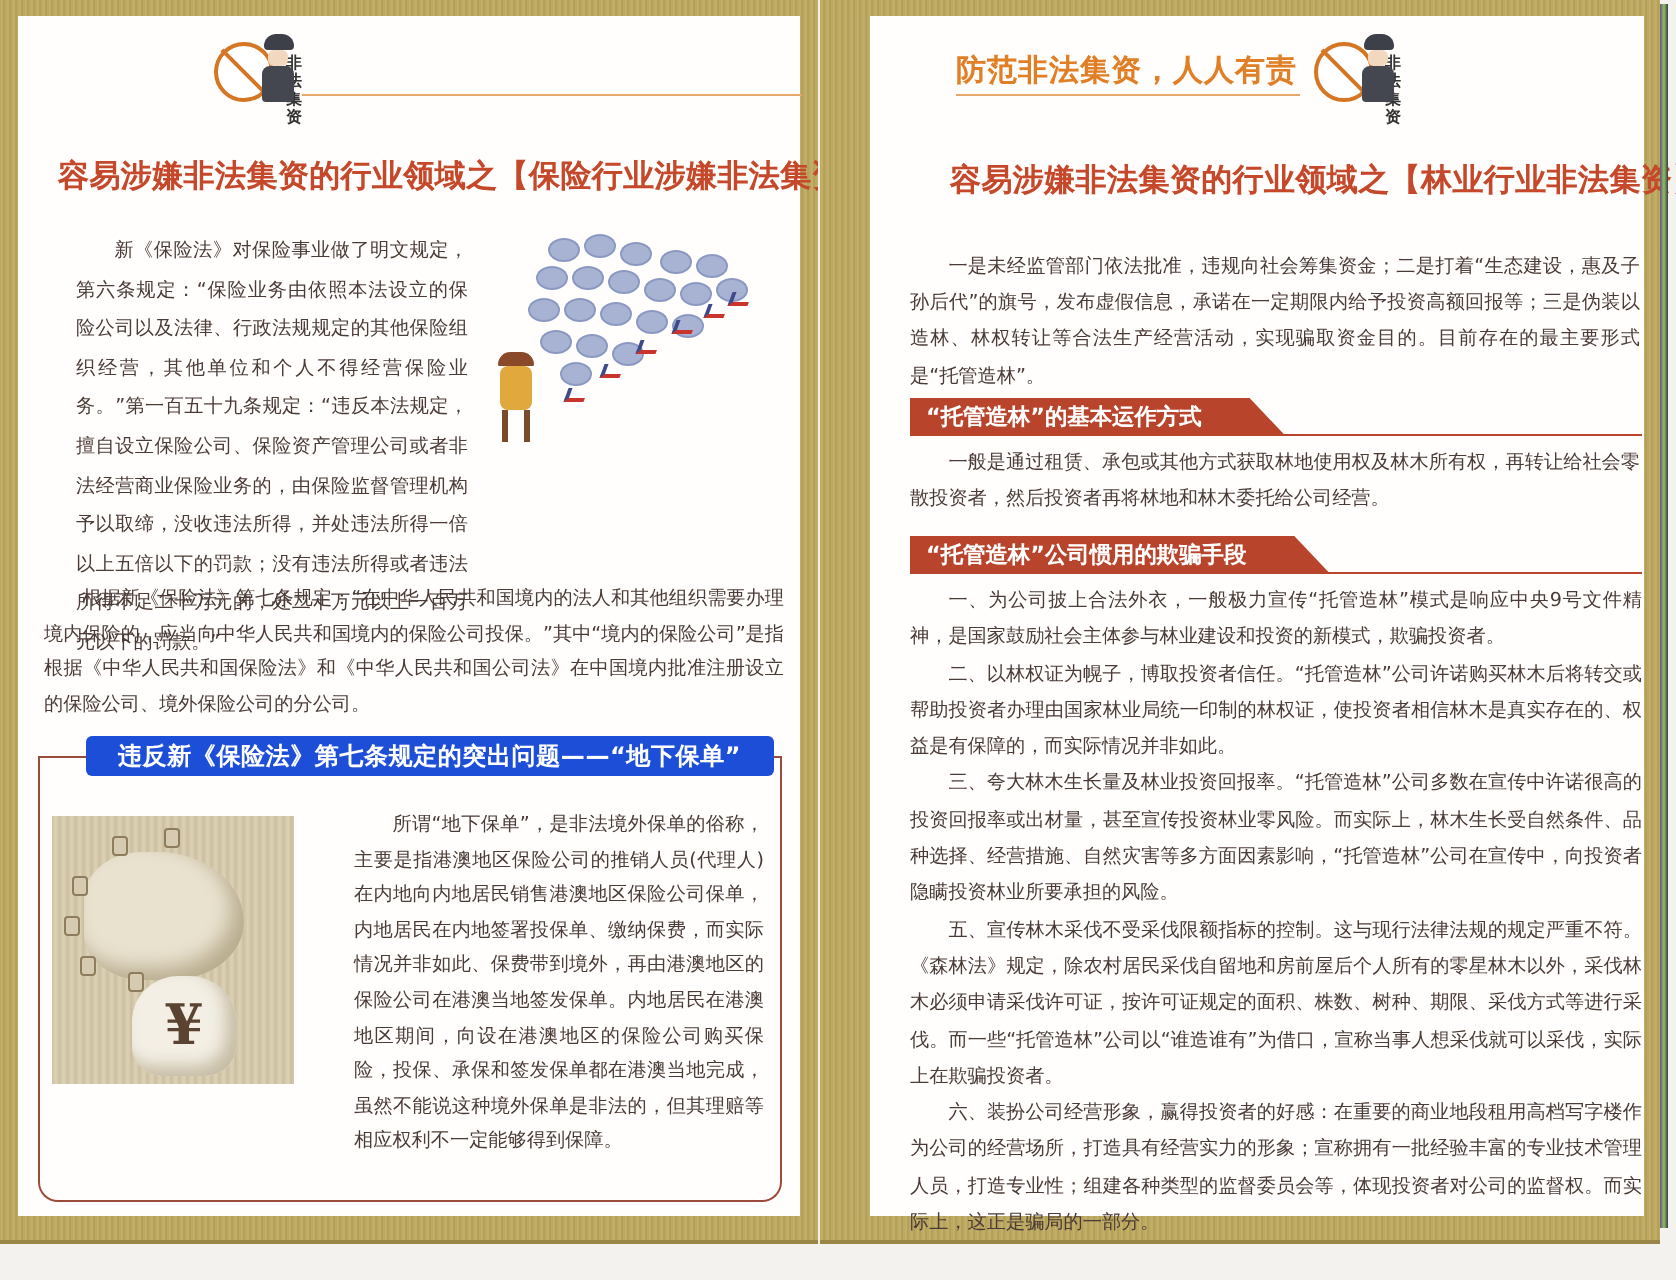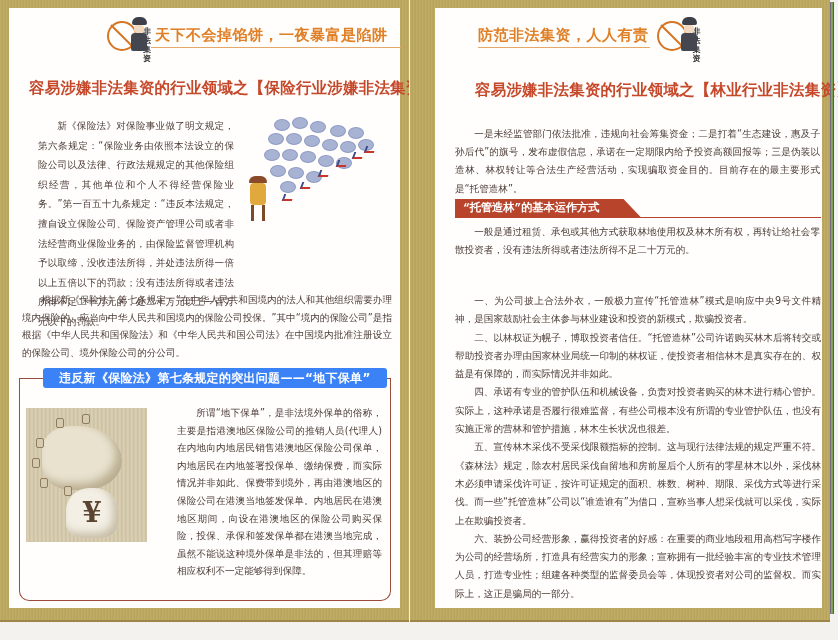--- a/index.html
+++ b/index.html
@@ -66,21 +66,21 @@
   .hiker { position: absolute; left: 237px; top: 168px; width: 26px; height: 48px; }
   .hiker .hat { position: absolute; left: 3px; top: 0; width: 18px; height: 7px; background: #8a4a2a; border-radius: 8px 8px 1px 1px; }
   .hiker .torso { position: absolute; left: 4px; top: 7px; width: 16px; height: 22px; background: #e0a83d; border-radius: 4px; }
   .hiker .legs { position: absolute; left: 5px; top: 29px; width: 14px; height: 16px; border-left: 3px solid #7a4b2a; border-right: 3px solid #7a4b2a; }
 
   
   .callout { position: absolute; left: 10px; top: 370px; width: 372px; height: 223px; border: 1px solid #9b4b3a; border-top: none; border-radius: 0 0 10px 10px; }
   .callout .topline { position: absolute; top: 0; left: 0; right: 0; height: 1px; background: #9b4b3a; }
   .callout-title {
     position: absolute; left: 23px; top: -10px; height: 20px; padding: 0 16px;
-    background: #3b82f6; color: #fff; font-weight: bold; font-size: 12px; line-height: 20px;
+    background: #1d4ed8; color: #fff; font-weight: bold; font-size: 12px; line-height: 20px;
     border-radius: 3px; white-space: nowrap; letter-spacing: 0.3px;
   }
   .callout .photo {
     position: absolute; left: 6px; top: 30px; width: 121px; height: 134px;
     background: repeating-linear-gradient(90deg, #cfc3a6 0px, #ddd2b6 2px, #c9bc9d 4px);
     overflow: hidden;
   }
   .callout .photo .hand { position: absolute; left: 16px; top: 18px; width: 80px; height: 64px; background: #e9e2cf; border-radius: 40% 60% 50% 40%; box-shadow: inset -6px -6px 10px #b9ac8e; }
   .callout .photo .bag { position: absolute; left: 40px; top: 80px; width: 52px; height: 50px; background: #f3efe4; border-radius: 45% 45% 30% 30%; box-shadow: inset -5px -5px 8px #c7bda6; }
   .callout .photo .yen { position: absolute; left: 0; top: 8px; width: 52px; text-align: center; font-size: 28px; font-weight: bold; color: #5a4330; font-family: "DejaVu Serif", serif; }
@@ -89,21 +89,21 @@
 
   
   .right .p-intro { left: 20px; top: 117px; width: 365px; line-height: 18.2px; }
   .sec-bar { position: absolute; left: 20px; height: 19px; width: 366px; }
   .sec-bar .tab {
     position: absolute; left: 0; top: 0; height: 19px; padding: 0 42px 0 8px;
     background: #b8442c; color: #fff; font-weight: bold; font-size: 11.2px; line-height: 19px; white-space: nowrap;
     clip-path: polygon(0 0, calc(100% - 18px) 0, 100% 100%, 0 100%);
   }
   .sec-bar .line { position: absolute; left: 0; right: 0; bottom: 0; height: 1px; background: #b8442c; }
-  .right .sec1 { top: 191px; font-family: Liberation Mono, monospace; }
+  .right .sec1 { top: 191px; }
   .right .sec2 { top: 260px; }
   .right .p-sec1 { left: 20px; top: 215px; width: 365px; line-height: 18.2px; }
   .right .list { position: absolute; left: 20px; top: 284px; width: 366px; font-size: 9.6px; line-height: 18.3px; color: #4b3b36; }
   .right .list p { text-indent: 2em; text-align: justify; }
 </style>
 </head>
 <body>
 
 <div class="spread">
 
@@ -114,21 +114,20 @@
         <div class="logo">
           <div class="ring">
               <span>非法集资</span>
             </div>
           <div class="police">
             <div class="cap"></div>
               <div class="face"></div>
               <div class="body"></div>
           </div>
         </div>
-        <div class="slogan">天下不会掉馅饼，一夜暴富是陷阱</div>
         <div class="rule"></div>
       </div>
 
       <div class="page-title">容易涉嫌非法集资的行业领域之【保险行业涉嫌非法集资】</div>
 
       <div class="para indent p1">新《保险法》对保险事业做了明文规定，第六条规定：“保险业务由依照本法设立的保险公司以及法律、行政法规规定的其他保险组织经营，其他单位和个人不得经营保险业务。”第一百五十九条规定：“违反本法规定，擅自设立保险公司、保险资产管理公司或者非法经营商业保险业务的，由保险监督管理机构予以取缔，没收违法所得，并处违法所得一倍以上五倍以下的罚款；没有违法所得或者违法所得不足二十万元的，处二十万元以上一百万元以下的罚款。”</div>
 
       <div class="hiker">
         <div class="hat"></div>
           <div class="torso"></div>
@@ -209,26 +208,30 @@
       </div>
 
       <div class="page-title">容易涉嫌非法集资的行业领域之【林业行业非法集资】</div>
 
       <div class="para indent p-intro">一是未经监管部门依法批准，违规向社会筹集资金；二是打着“生态建设，惠及子孙后代”的旗号，发布虚假信息，承诺在一定期限内给予投资高额回报等；三是伪装以造林、林权转让等合法生产经营活动，实现骗取资金目的。目前存在的最主要形式是“托管造林”。</div>
 
       <div class="sec-bar sec1">
         <div class="line"></div>
         <div class="tab">“托管造林”的基本运作方式</div>
       </div>
-      <div class="para indent p-sec1">一般是通过租赁、承包或其他方式获取林地使用权及林木所有权，再转让给社会零散投资者，没有违法所得或者违法所得不足二十万元的。</div>
-
+      <div class="para indent p-sec1">一般是通过租赁、承包或其他方式获取林地使用权及林木所有权，再转让给社会零散投资者，然后投资者再将林地和林木委托给公司经营。</div>
+
+      <div class="sec-bar sec2">
+        <div class="line"></div>
+        <div class="tab">“托管造林”公司惯用的欺骗手段</div>
+      </div>
 
       <div class="list">
         <p>一、为公司披上合法外衣，一般极力宣传“托管造林”模式是响应中央9号文件精神，是国家鼓励社会主体参与林业建设和投资的新模式，欺骗投资者。</p>
         <p>二、以林权证为幌子，博取投资者信任。“托管造林”公司许诺购买林木后将转交或帮助投资者办理由国家林业局统一印制的林权证，使投资者相信林木是真实存在的、权益是有保障的，而实际情况并非如此。</p>
-        <p>四、承诺有专业的管护队伍和机械设备，负责对投资者购买的林木进行精心管护。实际上，这种承诺是否履行很难监督，有些公司根本没有所谓的专业管护队伍，也没有实施正常的营林和管护措施，林木生长状况也很差。</p>
+        <p>三、夸大林木生长量及林业投资回报率。“托管造林”公司多数在宣传中许诺很高的投资回报率或出材量，甚至宣传投资林业零风险。而实际上，林木生长受自然条件、品种选择、经营措施、自然灾害等多方面因素影响，“托管造林”公司在宣传中，向投资者隐瞒投资林业所要承担的风险。</p>
         <p>五、宣传林木采伐不受采伐限额指标的控制。这与现行法律法规的规定严重不符。《森林法》规定，除农村居民采伐自留地和房前屋后个人所有的零星林木以外，采伐林木必须申请采伐许可证，按许可证规定的面积、株数、树种、期限、采伐方式等进行采伐。而一些“托管造林”公司以“谁造谁有”为借口，宣称当事人想采伐就可以采伐，实际上在欺骗投资者。</p>
         <p>六、装扮公司经营形象，赢得投资者的好感：在重要的商业地段租用高档写字楼作为公司的经营场所，打造具有经营实力的形象；宣称拥有一批经验丰富的专业技术管理人员，打造专业性；组建各种类型的监督委员会等，体现投资者对公司的监督权。而实际上，这正是骗局的一部分。</p>
       </div>
 
     </div>
   </div>
 </div>
 
 </body></html>

